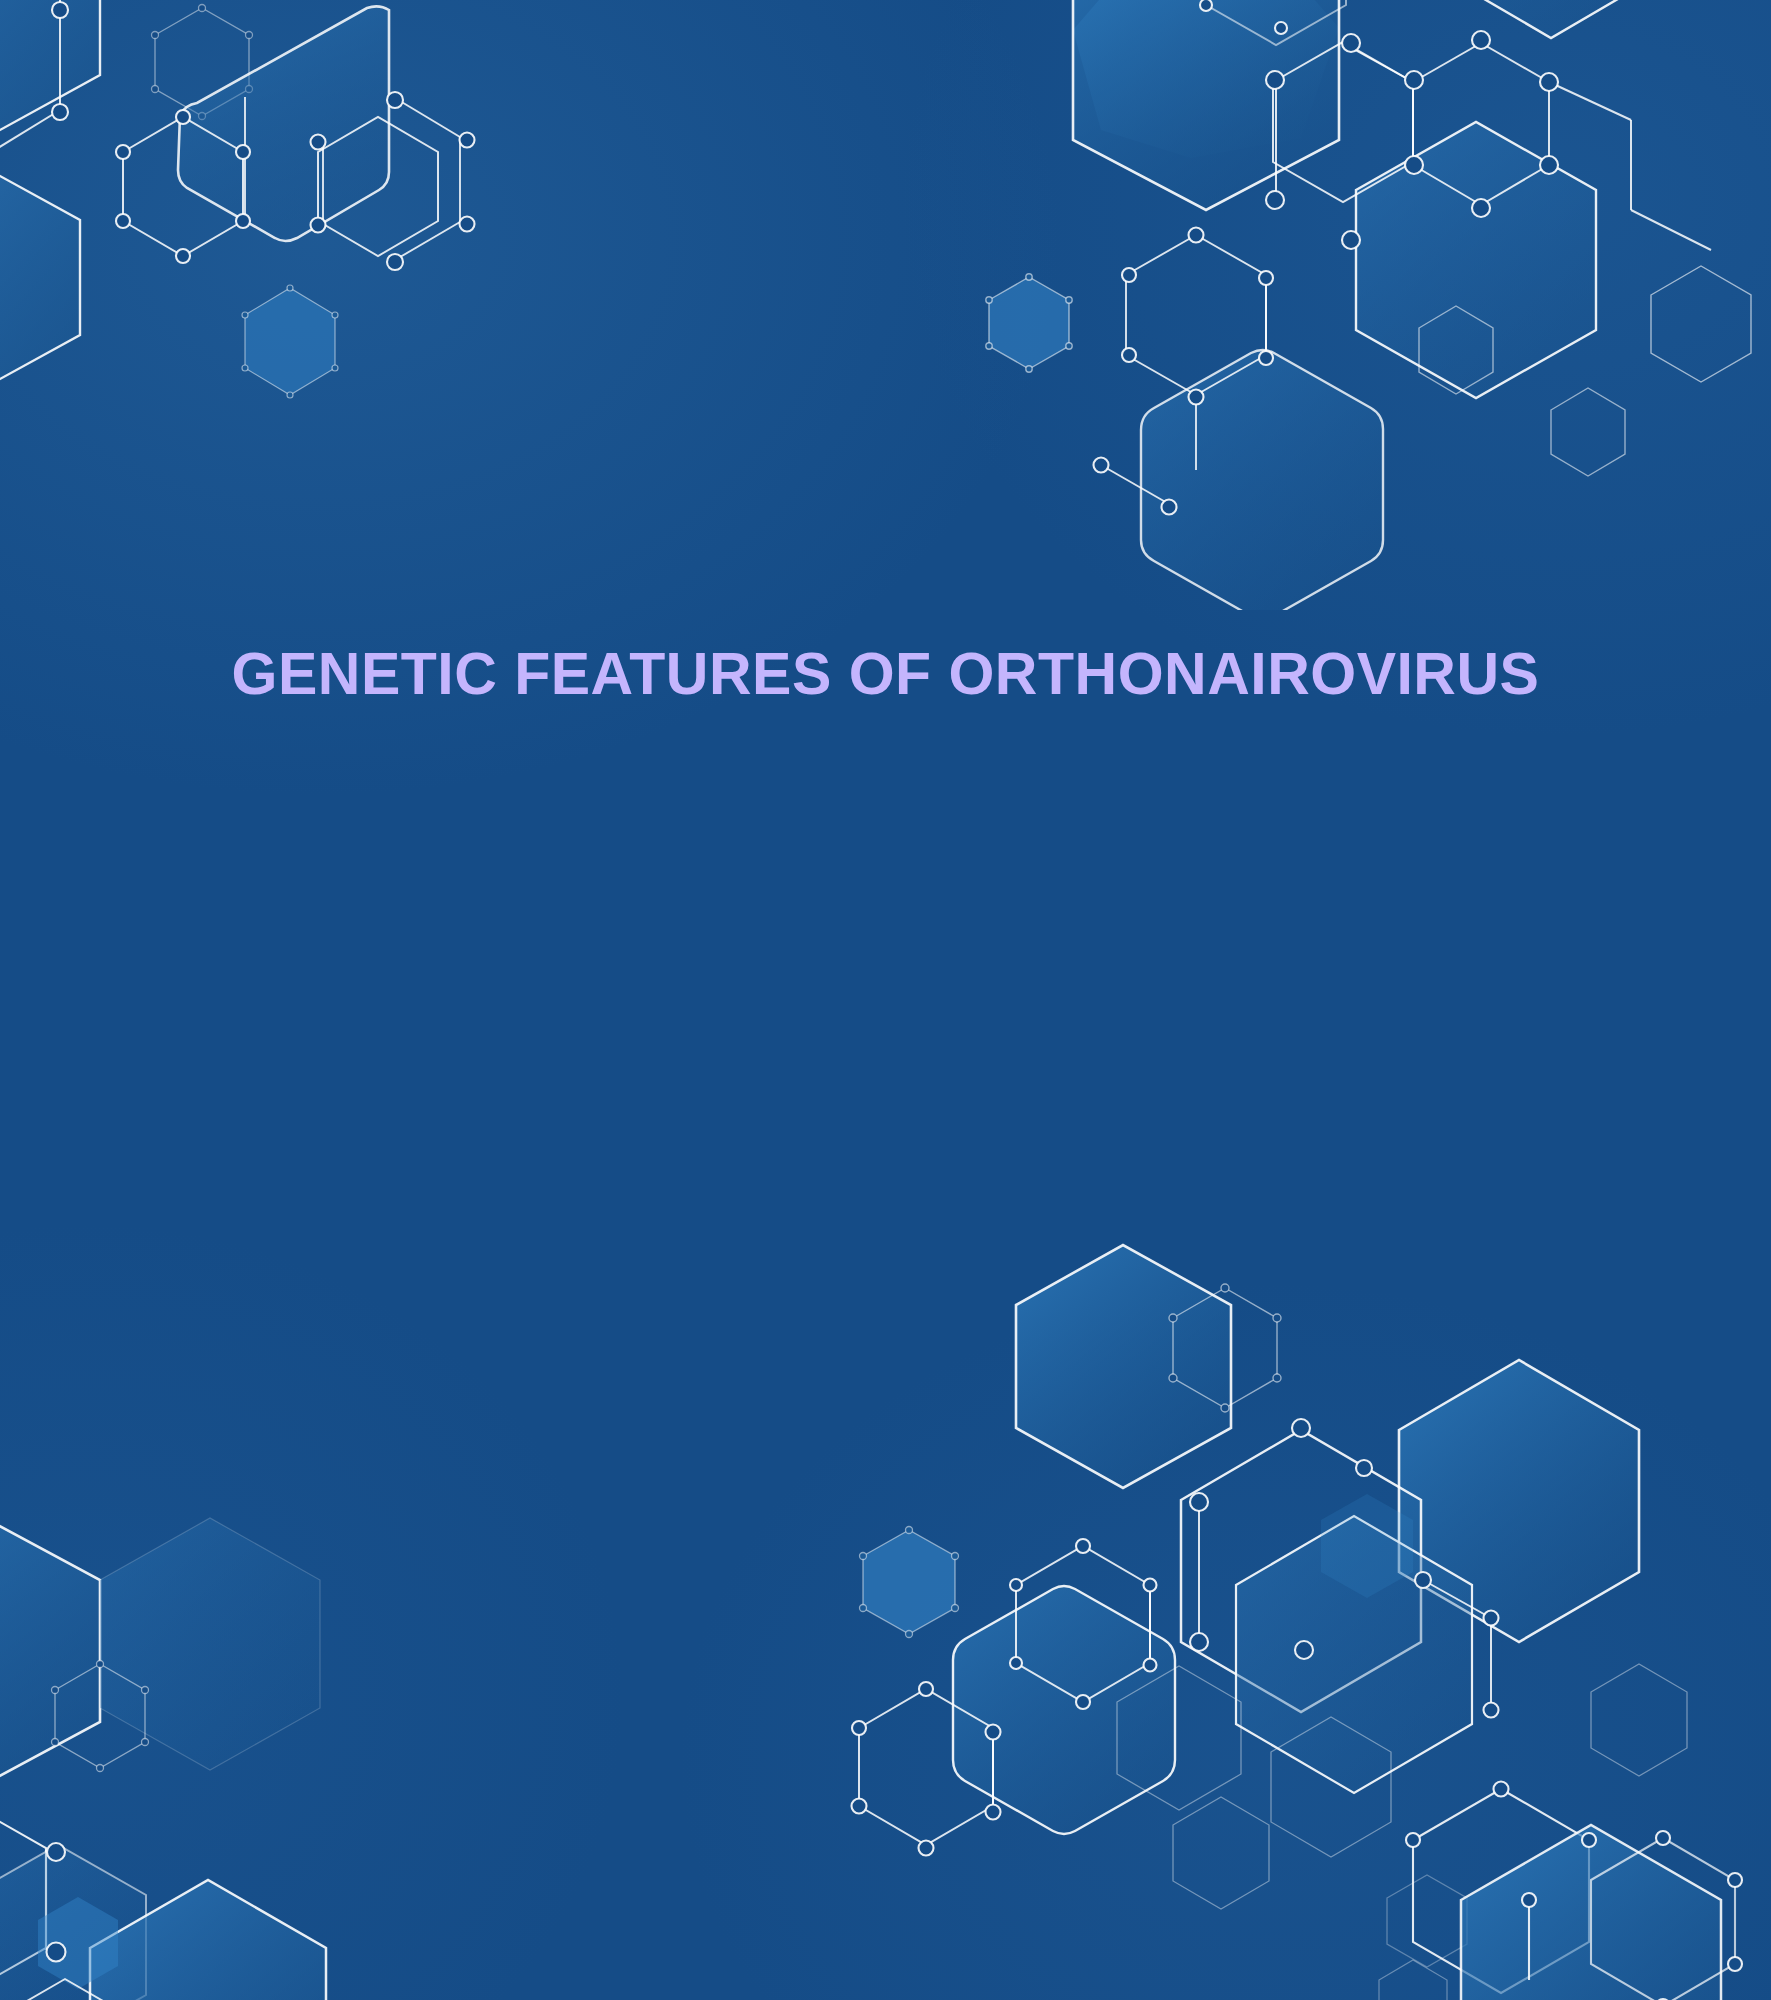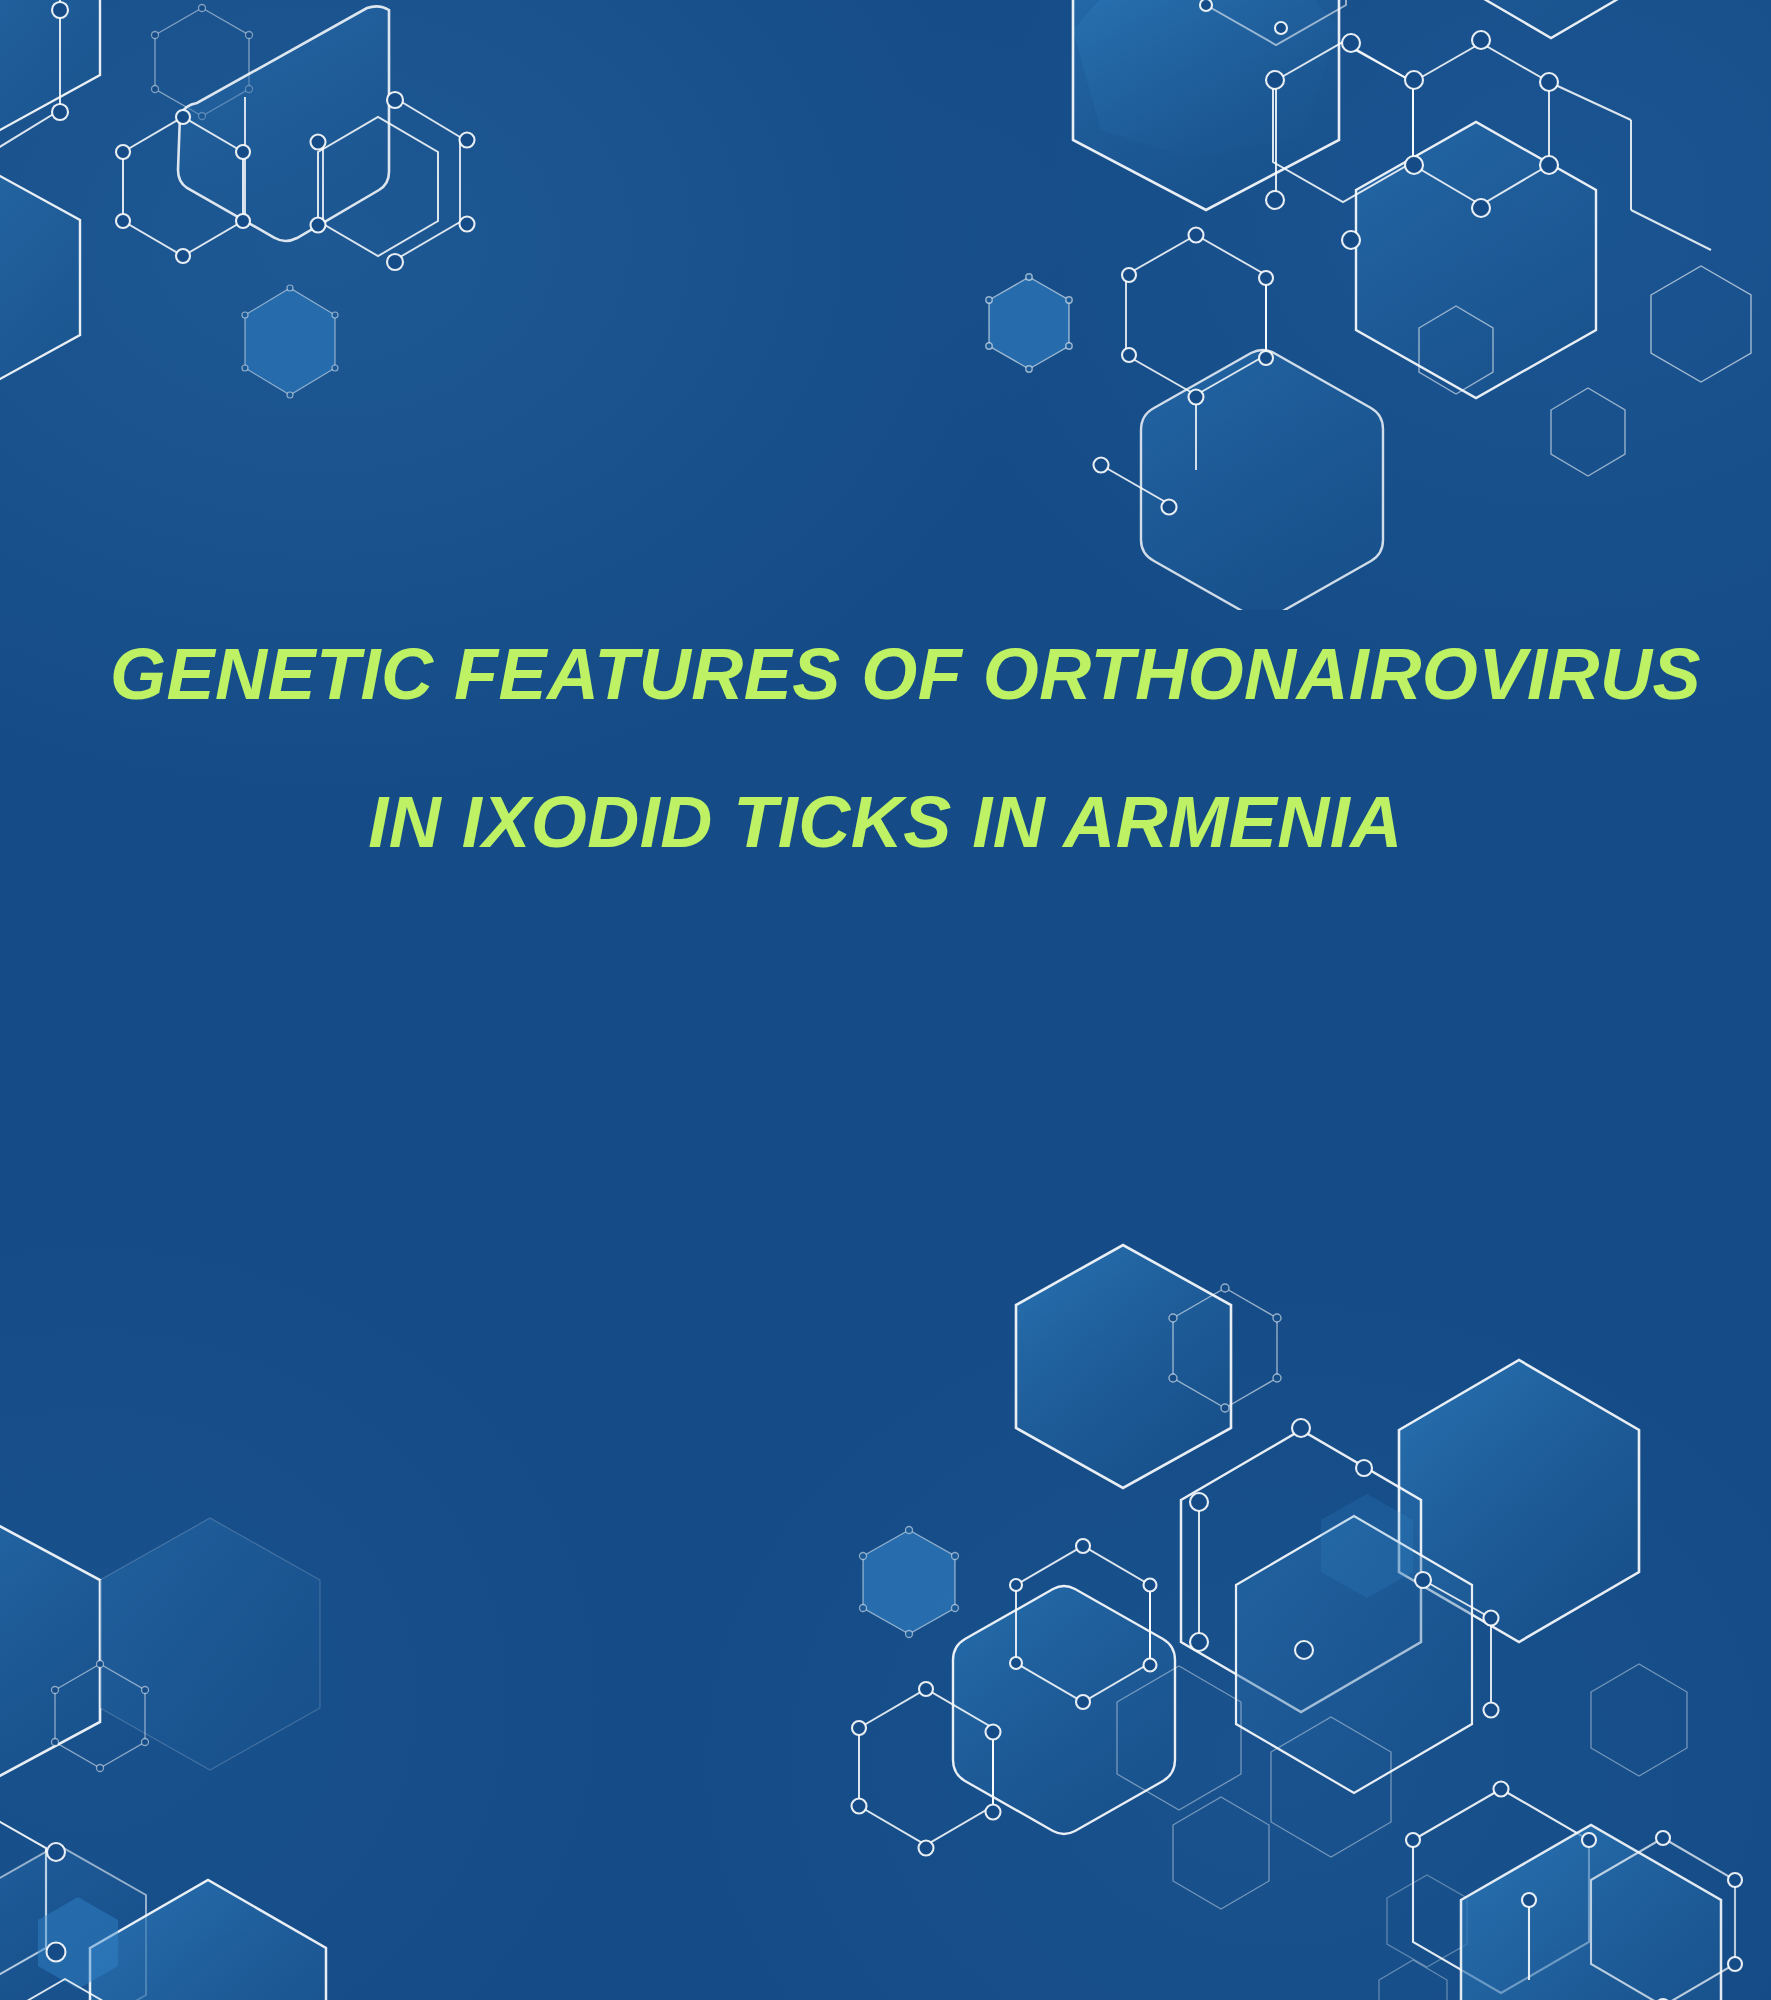--- a/index.html
+++ b/index.html
@@ -38,25 +38,24 @@
   #title-block {
     position: absolute;
     left: 0;
     right: 0;
     top: 600px;
     text-align: center;
     padding: 0 110px;
     box-sizing: border-box;
   }
   .title-line {
-    color: #bef264;
+    color: #c4b5fd;
     font-family: "Liberation Sans", sans-serif;
     font-weight: bold;
-    font-style: italic;
-    font-size: 72px;
+    font-size: 59px;
     letter-spacing: 0.5px;
     line-height: 148px;
     white-space: nowrap;
     text-transform: uppercase;
   }
 </style>
 </head>
 <body>
 
 <div id="poster">
@@ -391,16 +390,15 @@
         <circle cx="862" cy="598" r="7"></circle>
         <circle cx="934" cy="640" r="7"></circle>
         <circle cx="934" cy="724" r="7"></circle>
         <circle cx="862" cy="766" r="7"></circle>
       </g>
     </g>
   </svg>
 
   <div id="title-block">
     <div class="title-line">GENETIC FEATURES OF ORTHONAIROVIRUS</div>
-    <div class="title-line">IN IXODID TICKS IN ARMENIA</div>
   </div>
 
 </div>
 
 </body></html>

